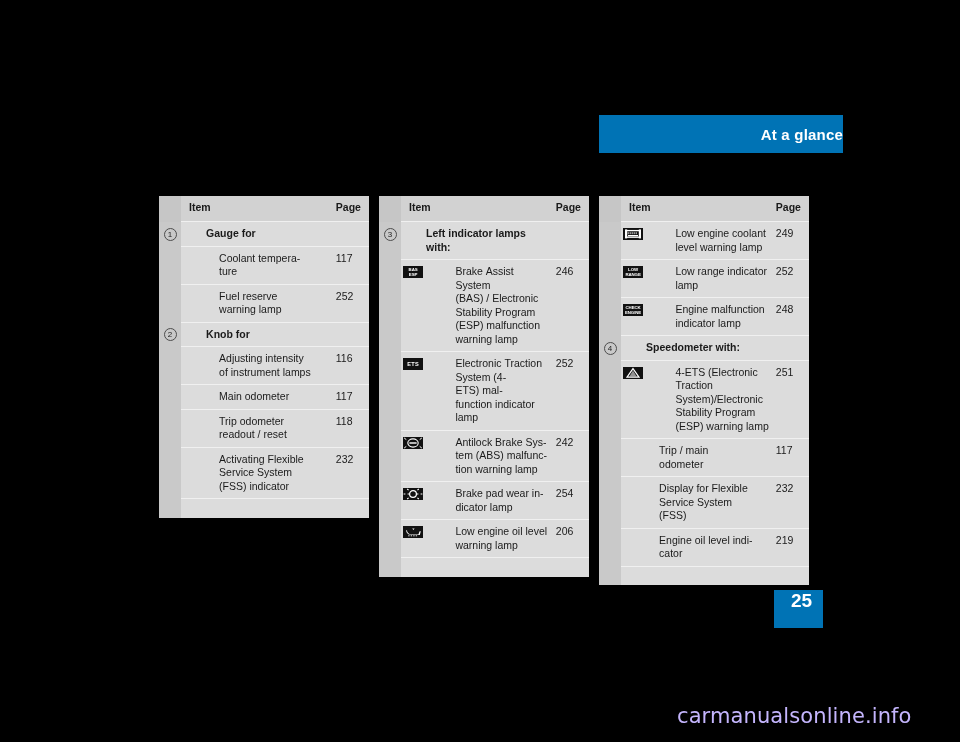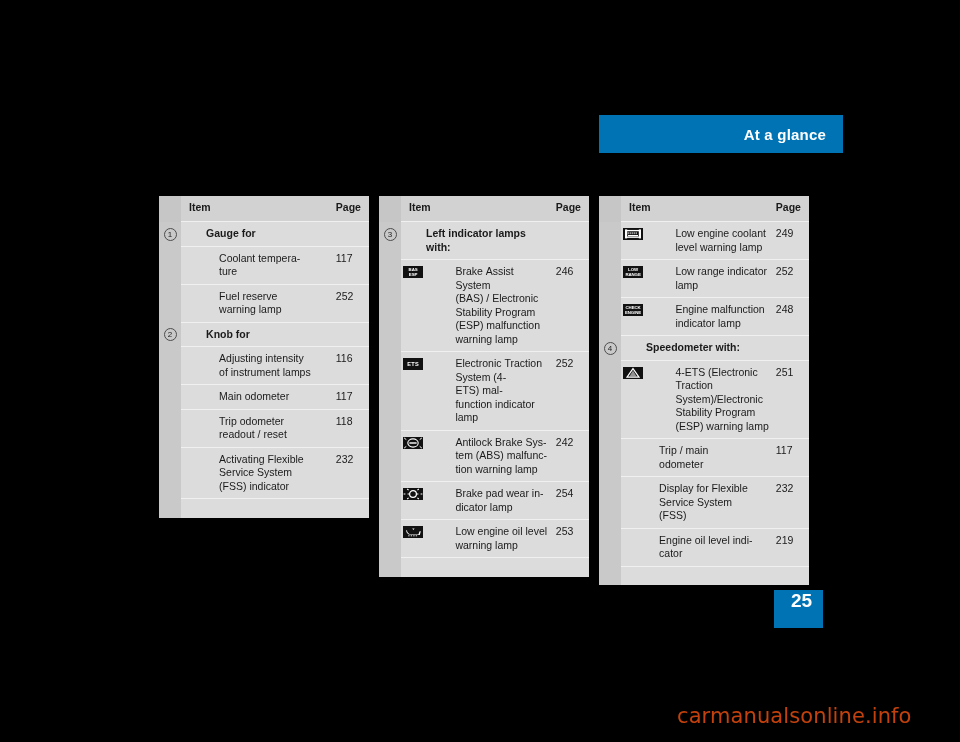--- a/index.html
+++ b/index.html
@@ -20,21 +20,20 @@
     position: absolute;
     left: 599px;
     top: 115px;
     width: 244px;
     height: 38px;
     background: #0073b5;
     display: flex;
     align-items: center;
     justify-content: flex-end;
     box-sizing: border-box;
-    padding-right: 17px;
   }
   .banner-title {
     color: #ffffff;
     font-size: 15px;
     font-weight: bold;
     letter-spacing: 0.2px;
   }
 
   
   .page-tab {
@@ -52,21 +51,21 @@
     color: #ffffff;
     font-size: 19px;
     font-weight: bold;
   }
 
   
   .watermark {
     position: absolute;
     left: 677px;
     top: 704px;
-    color: #c2410c;
+    color: #c4b5fd;
     font-size: 21px;
     letter-spacing: 0.1px;
     font-family: "DejaVu Sans", sans-serif;
   }
 
   
   .tbl {
     position: absolute;
     top: 196px;
     background: #e6e6e6;
@@ -370,21 +369,21 @@
           <td class="gutter"></td>
           <td class="iconcell"><span class="ic"><svg width="20" height="12" viewBox="0 0 20 12">
                 <path d="M4 4.2 C4 6.6 6 8.4 9 8.4 L15.4 8.4 L16.6 5.3 L17.8 5.3 L16.8 8.9 L8.6 8.9 C5.2 8.9 3.2 6.9 3.2 4.2 Z" fill="#fff"></path>
                 <path d="M5.2 9.8 L14.6 9.8" stroke="#fff" stroke-width="0.9" stroke-dasharray="1.4 1.1"></path>
                 <path d="M9.2 2.4 L11.6 2.4 L10.4 4.0 Z" fill="#fff"></path>
               </svg></span></td>
           <td class="cell item indent2">
             <span style="display:block">Low&nbsp;engine&nbsp;oil&nbsp;level</span>
             <span style="display:block">warning&nbsp;lamp</span>
           </td>
-          <td class="cell page">253</td>
+          <td class="cell page">206</td>
         </tr>
         <tr class="filler">
           <td class="gutter"></td>
           <td colspan="3"></td>
         </tr>
       </tbody>
   </table>
 </div>
 
 <div class="tbl tbl-3">

